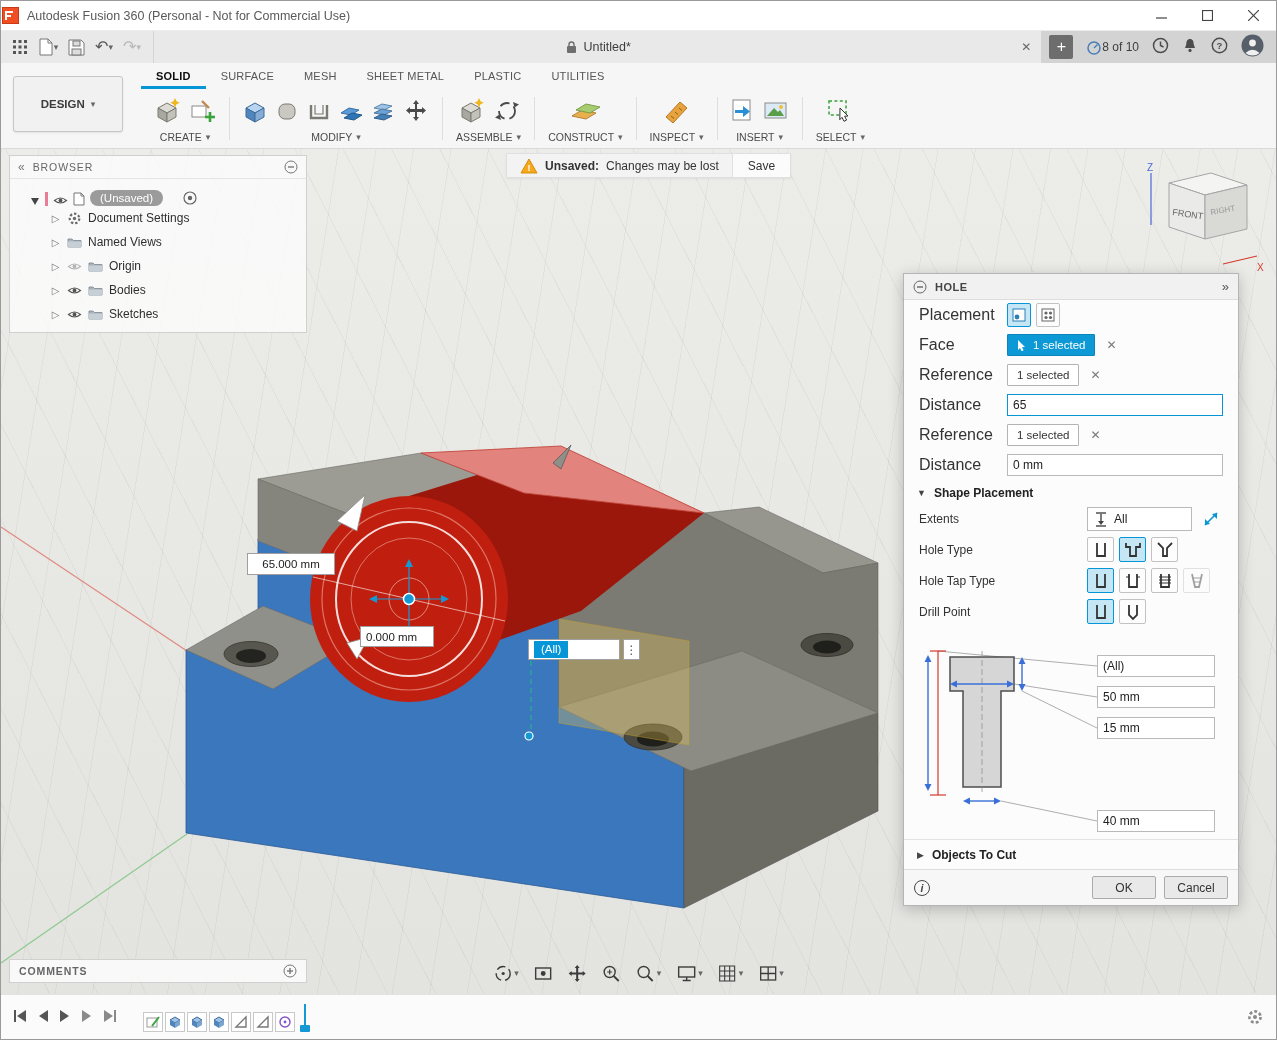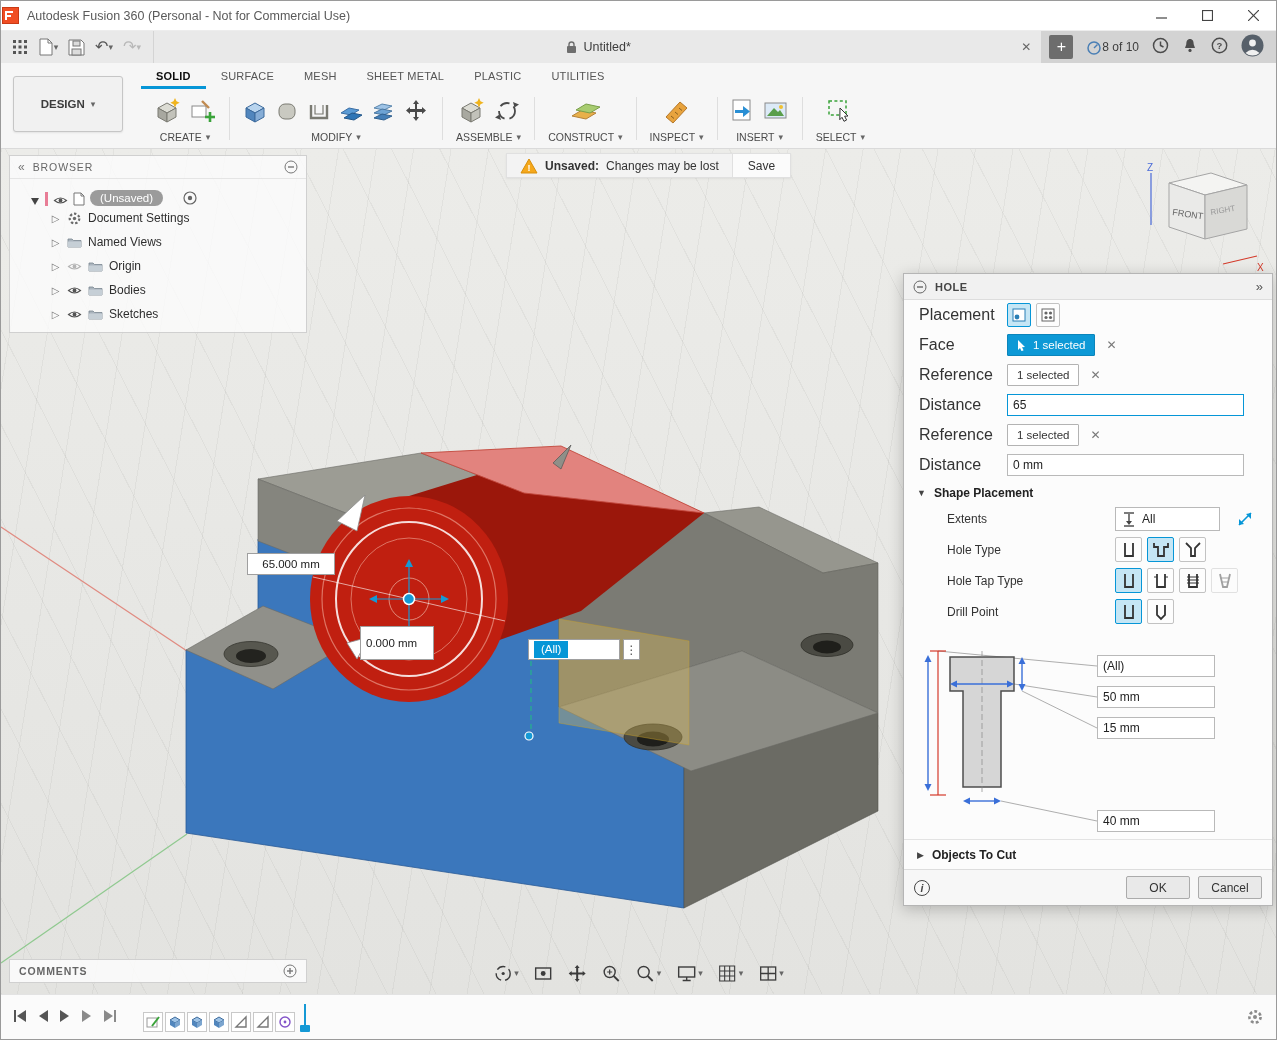--- a/index.html
+++ b/index.html
@@ -64,36 +64,36 @@
 
   
   .warning-bar{position:absolute;left:505px;top:4px;height:25px;display:flex;align-items:stretch;background:#f3f3f3;border:1px solid #e0e0e0;box-shadow:0 1px 2px rgba(0,0,0,.06);}
   .wb-msg{display:flex;align-items:center;gap:7px;padding:0 13px;}
   .wb-strong{font-weight:700;color:#333;font-size:12px;}
   .wb-text{color:#333;font-size:12px;}
   .wb-save{display:flex;align-items:center;padding:0 15px;background:#fbfbfb;border-left:1px solid #e0e0e0;color:#333;font-size:12px;}
 
   
   .dim-label{position:absolute;left:246px;top:404px;width:88px;height:22px;background:#fff;border:1px solid #9f9f9f;display:flex;align-items:center;justify-content:center;font-size:11.5px;color:#222;}
-  .offset-box{position:absolute;left:359px;top:477px;width:74px;height:34px;background:#fff;border:1px solid #9f9f9f;display:flex;align-items:center;padding-left:5px;font-size:11.5px;color:#222;}
+  .offset-box{position:absolute;left:359px;top:477px;width:74px;height:21px;background:#fff;border:1px solid #9f9f9f;display:flex;align-items:center;padding-left:5px;font-size:11.5px;color:#222;}
   .extent-wrap{position:absolute;left:527px;top:490px;display:flex;align-items:center;gap:3px;}
   .extent-box{width:92px;height:21px;background:#fff;border:1px solid #9f9f9f;display:flex;align-items:center;padding-left:5px;}
   .extent-box .sel{background:#0696d7;color:#fff;padding:0 7px;font-size:11.5px;line-height:17px;}
   .extent-dots{width:17px;height:21px;background:#fff;border:1px solid #9f9f9f;display:flex;align-items:center;justify-content:center;color:#555;font-size:12px;}
 
   .viewcube{position:absolute;right:10px;top:12px;}
 
   
-  .hole-dialog{position:absolute;left:902px;top:124px;width:370px;background:#fcfcfc;border:1px solid #b5b5b5;box-shadow:0 3px 14px rgba(0,0,0,.22);}
+  .hole-dialog{position:absolute;left:902px;top:124px;width:336px;background:#fcfcfc;border:1px solid #b5b5b5;box-shadow:0 3px 14px rgba(0,0,0,.22);}
   .hd-header{height:26px;background:#f1f1f1;border-bottom:1px solid #ddd;display:flex;align-items:center;padding:0 9px;gap:8px;}
   .hd-title{font-size:11px;font-weight:700;color:#444;letter-spacing:.5px;flex:1;}
   .hd-chevrons{color:#555;font-size:13px;}
   .hd-row{display:flex;align-items:center;padding:3px 15px;min-height:30px;}
   .hd-label{flex:0 0 88px;font-size:16px;color:#333;}
-  .hd-label2{flex:0 0 168px;font-size:12px;color:#333;margin-left:28px;}
+  .hd-label2{flex:0 0 168px;font-size:12px;color:#333;}
   .sel-btn{height:22px;padding:0 9px;display:inline-flex;align-items:center;gap:6px;font-size:11.5px;border-radius:1px;}
   .sel-btn.blue{background:#0d99d6;color:#fff;border:1px solid #0b85bb;}
   .sel-btn.plain{background:#fff;color:#333;border:1px solid #b3b3b3;}
   .xbtn{margin-left:11px;color:#777;font-size:12px;}
   .hd-input{height:22px;border:1px solid #b9b9b9;background:#fff;font-size:12px;padding:0 5px;width:237px;font-family:inherit;color:#222;}
   .hd-input.focus{border:1.5px solid #0696d7;}
   .hd-section{display:flex;align-items:center;gap:8px;padding:5px 13px 3px;font-size:12px;font-weight:700;color:#222;min-height:24px;}
   .tri{font-size:9px;color:#444;}
   .icon-btn{width:27px;height:25px;border:1px solid #c2c2c2;background:#fdfdfd;border-radius:2px;display:inline-flex;align-items:center;justify-content:center;margin-right:5px;}
   .icon-btn.sm{width:24px;height:24px;}

